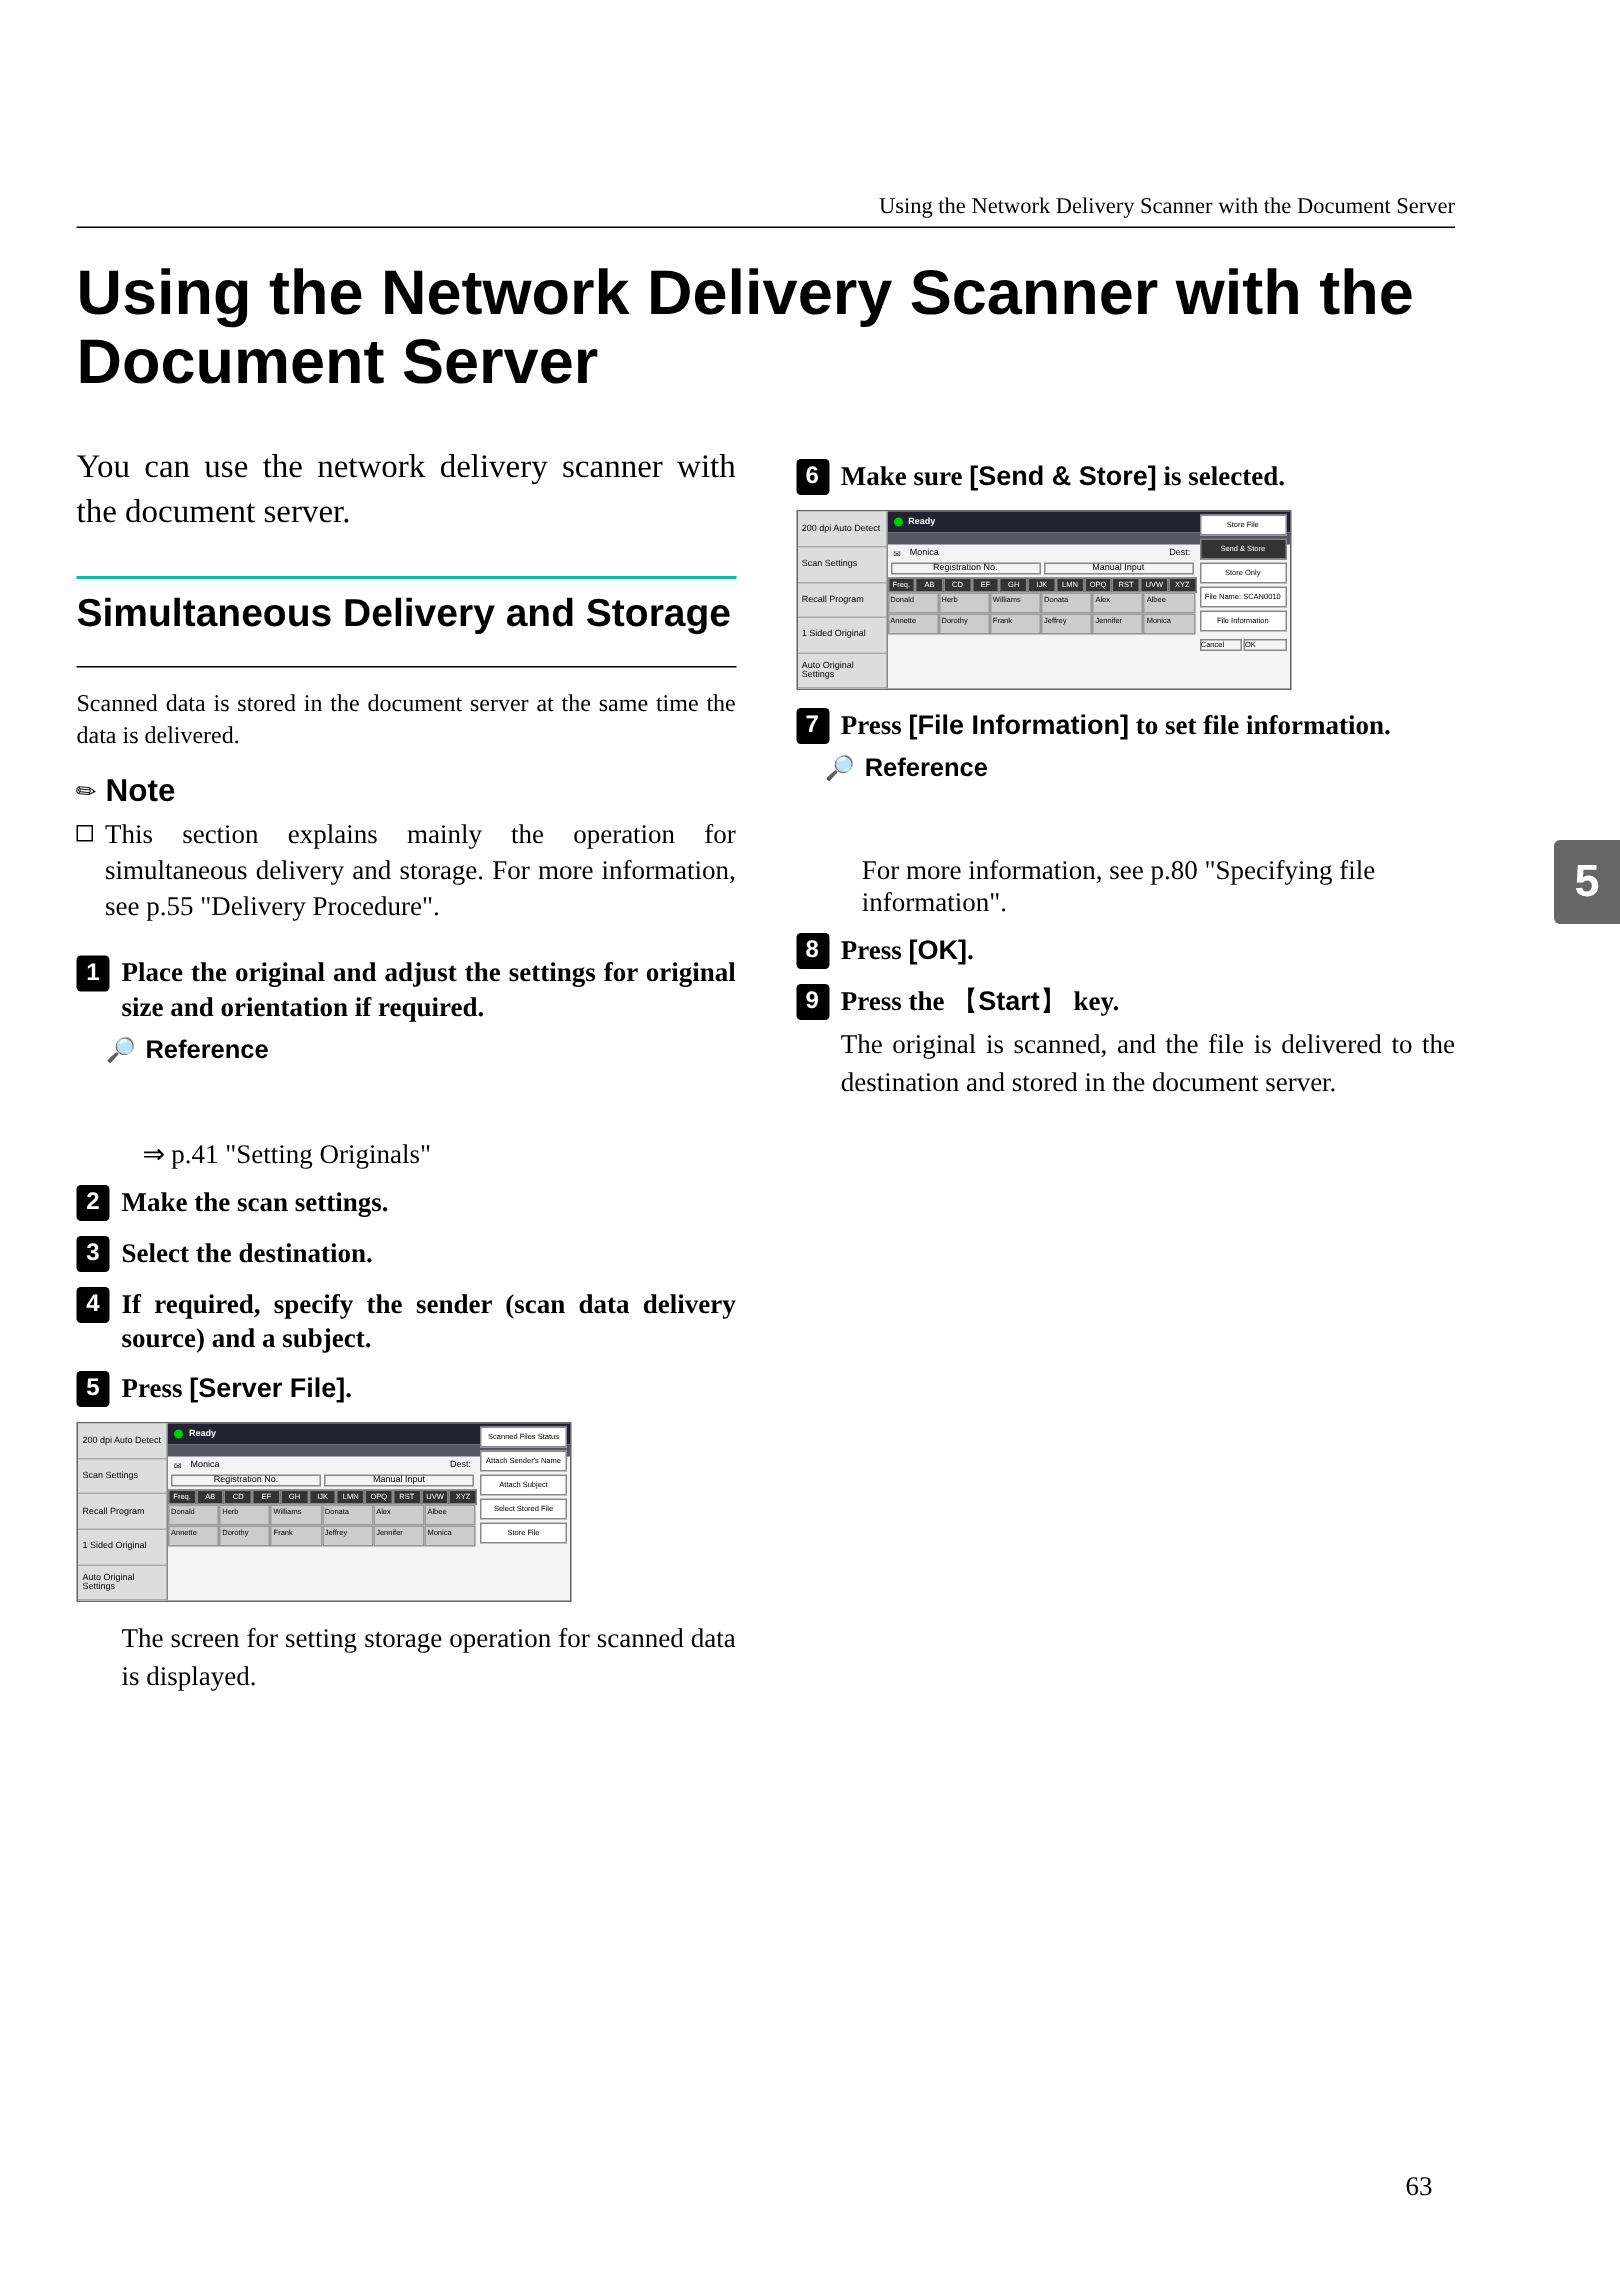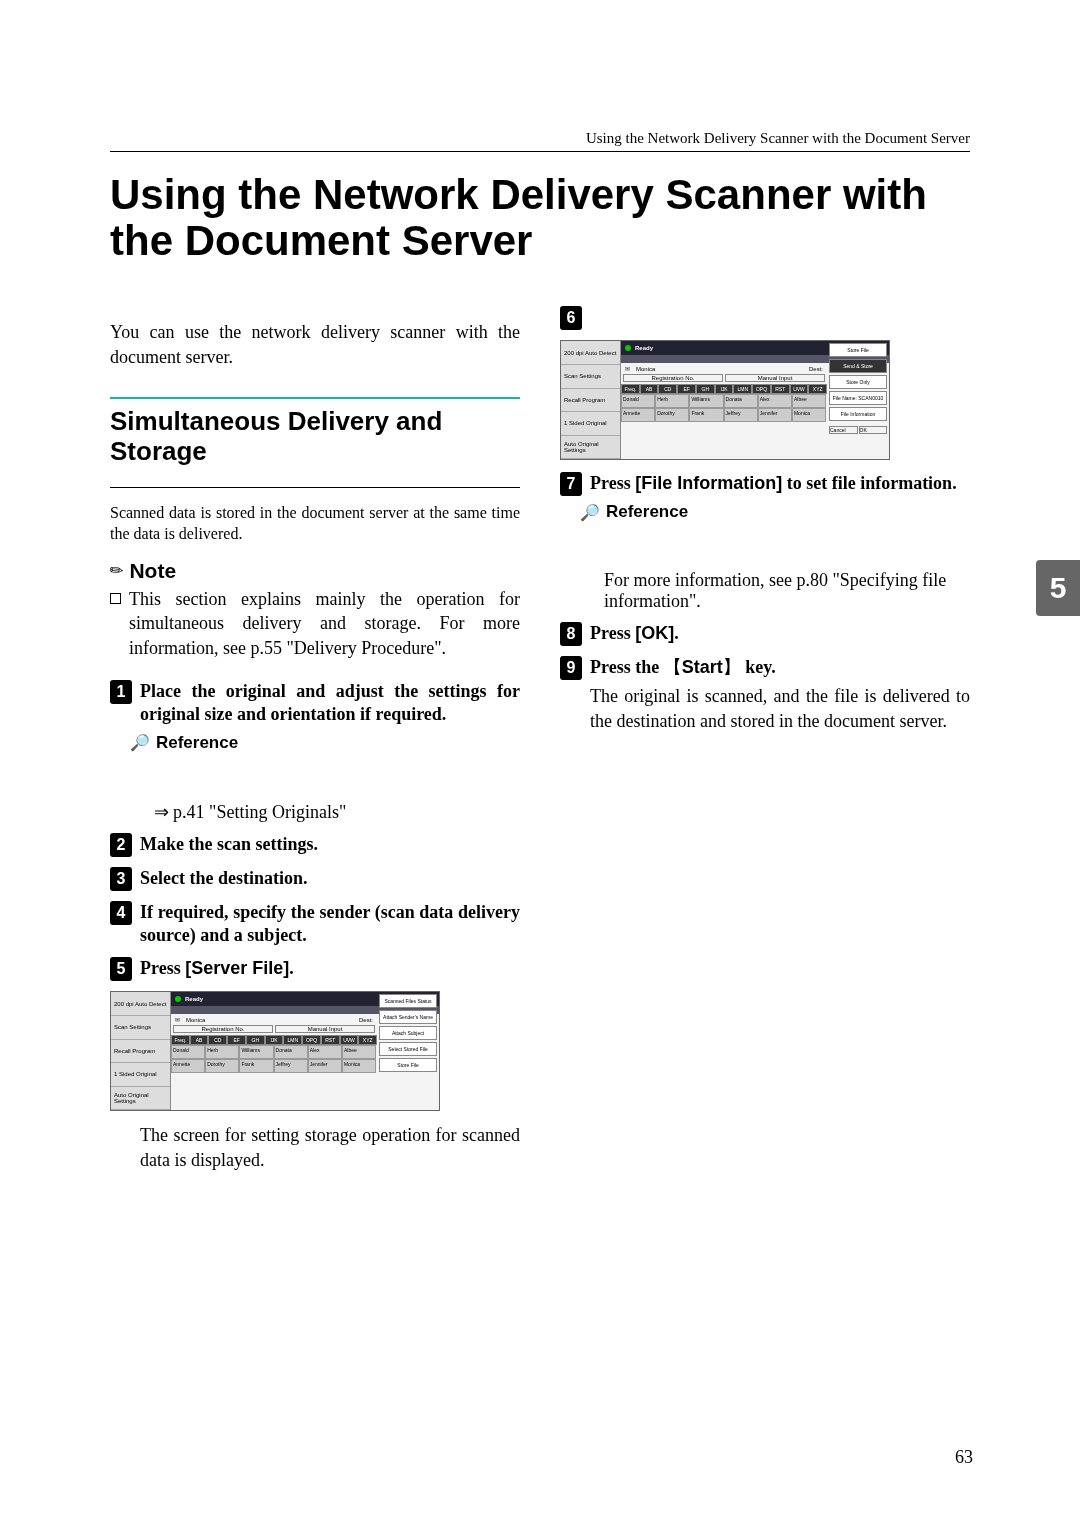--- a/index.html
+++ b/index.html
@@ -1,22 +1,22 @@
 <!DOCTYPE html>
 <html><head>
 <meta charset="utf-8">
 <style>
   * { box-sizing: border-box; margin: 0; padding: 0; }
   body { width:1080px; height:1528px; background:#fff; font-family:Georgia,'Times New Roman',serif; color:#000; position:relative; }
-  .page { padding: 130px 110px 50px 110px; }
+  .page { padding: 130px 110px 50px 51px; }
   .running-head { font-size:15px; text-align:right; border-bottom:1px solid #000; padding-bottom:4px; margin-bottom:20px; }
   .title { font-family:Arial,Helvetica,sans-serif; font-weight:bold; font-size:42px; line-height:1.1; margin-bottom:32px; }
   .columns { display:flex; gap:40px; }
   .col { flex:1; }
-  .intro { font-size:18px; line-height:1.35; margin-bottom:28px; text-align:justify;margin-top:24px; }
+  .intro { font-size:22px; line-height:1.35; margin-bottom:28px; text-align:justify; }
   .bar-above { border-top:2px solid #14b8a6; padding-top:8px; }
   .h2 { font-family:Arial,Helvetica,sans-serif; font-weight:bold; font-size:26px; line-height:1.15; margin-bottom:14px; }
   .h2-box { border-bottom:1px solid #000; padding-bottom:6px; margin-bottom:14px; }
   .body-text { font-size:16px; line-height:1.35; text-align:justify; margin-bottom:14px; }
   .note-row { display:flex; align-items:center; gap:6px; margin-bottom:4px; }
   .note-label { font-family:Arial,Helvetica,sans-serif; font-weight:bold; font-size:21px; }
   .note-text { font-size:18px; line-height:1.35; text-align:justify; margin:0 0 10px 22px; }
   .sq { display:inline-block; width:11px; height:11px; border:1px solid #000; margin-right:8px; flex:none; margin-top:6px; }
   .bullet-row { display:flex; align-items:flex-start; }
   .step { display:flex; align-items:flex-start; gap:8px; margin:10px 0 4px 0; }
@@ -39,21 +39,21 @@
   .shot-head .dot { width:6px; height:6px; border-radius:50%; background:#0c0; }
   .shot-sub { position:absolute; left:60px; right:0; top:14px; height:8px; background:#556; }
   .shot-main { position:absolute; left:60px; right:62px; top:22px; bottom:0; }
   .shot-btns { position:absolute; right:0; top:0; width:62px; bottom:0; }
   .shot-btns div { border:1px solid #888; margin:2px; height:14px; display:flex; align-items:center; justify-content:center; background:#fff; font-size:5px; padding:0 1px; }
   .shot-tabs { display:flex; margin-top:28px; }
   .shot-tabs span { flex:1; border:1px solid #888; text-align:center; font-size:5px; background:#333; color:#fff; padding:1px 0; }
   .shot-cells { display:flex; flex-wrap:wrap; }
   .shot-cells span { width:16.6%; height:14px; border:1px solid #999; font-size:5px; background:#ccc; padding:1px; overflow:hidden; }
   .side-tab { position:absolute; right:0; top:560px; width:44px; height:56px; background:#666; color:#fff; font-family:Arial,Helvetica,sans-serif; font-weight:bold; font-size:30px; display:flex; align-items:center; justify-content:center; border-radius:4px 0 0 4px; }
-  .pagenum { position:absolute; right:107px; bottom:60px; font-size:18px; }
+  .pagenum { position:absolute; right:125px; bottom:60px; font-size:18px; }
   .pencil { display:inline-block; transform:rotate(-40deg); font-size:16px; }
   .magnify { display:inline-block; font-size:16px; }
 </style>
 </head>
 <body>
 
 <div class="page">
   <div class="running-head">Using the Network Delivery Scanner with the Document Server</div>
   <h1 class="title">Using the Network Delivery Scanner with the Document Server</h1>
 
@@ -173,20 +173,23 @@
           </div>
         </div>
       </div>
 
       <p class="step-sub">The screen for setting storage operation for scanned data is displayed.</p>
     </div>
 
     <div class="col">
       <div class="step">
         <span class="step-num">6</span>
+        <span class="step-text">
+          <span>Make sure </span><span class="bracket">[Send &amp; Store]</span><span> is selected.</span>
+        </span>
       </div>
 
       <div class="screenshot">
         <div class="shot-img">
           <div class="shot-side">
             <div>200 dpi
 Auto Detect</div>
             <div>Scan Settings</div>
             <div>Recall Program</div>
             <div>1 Sided Original</div>

